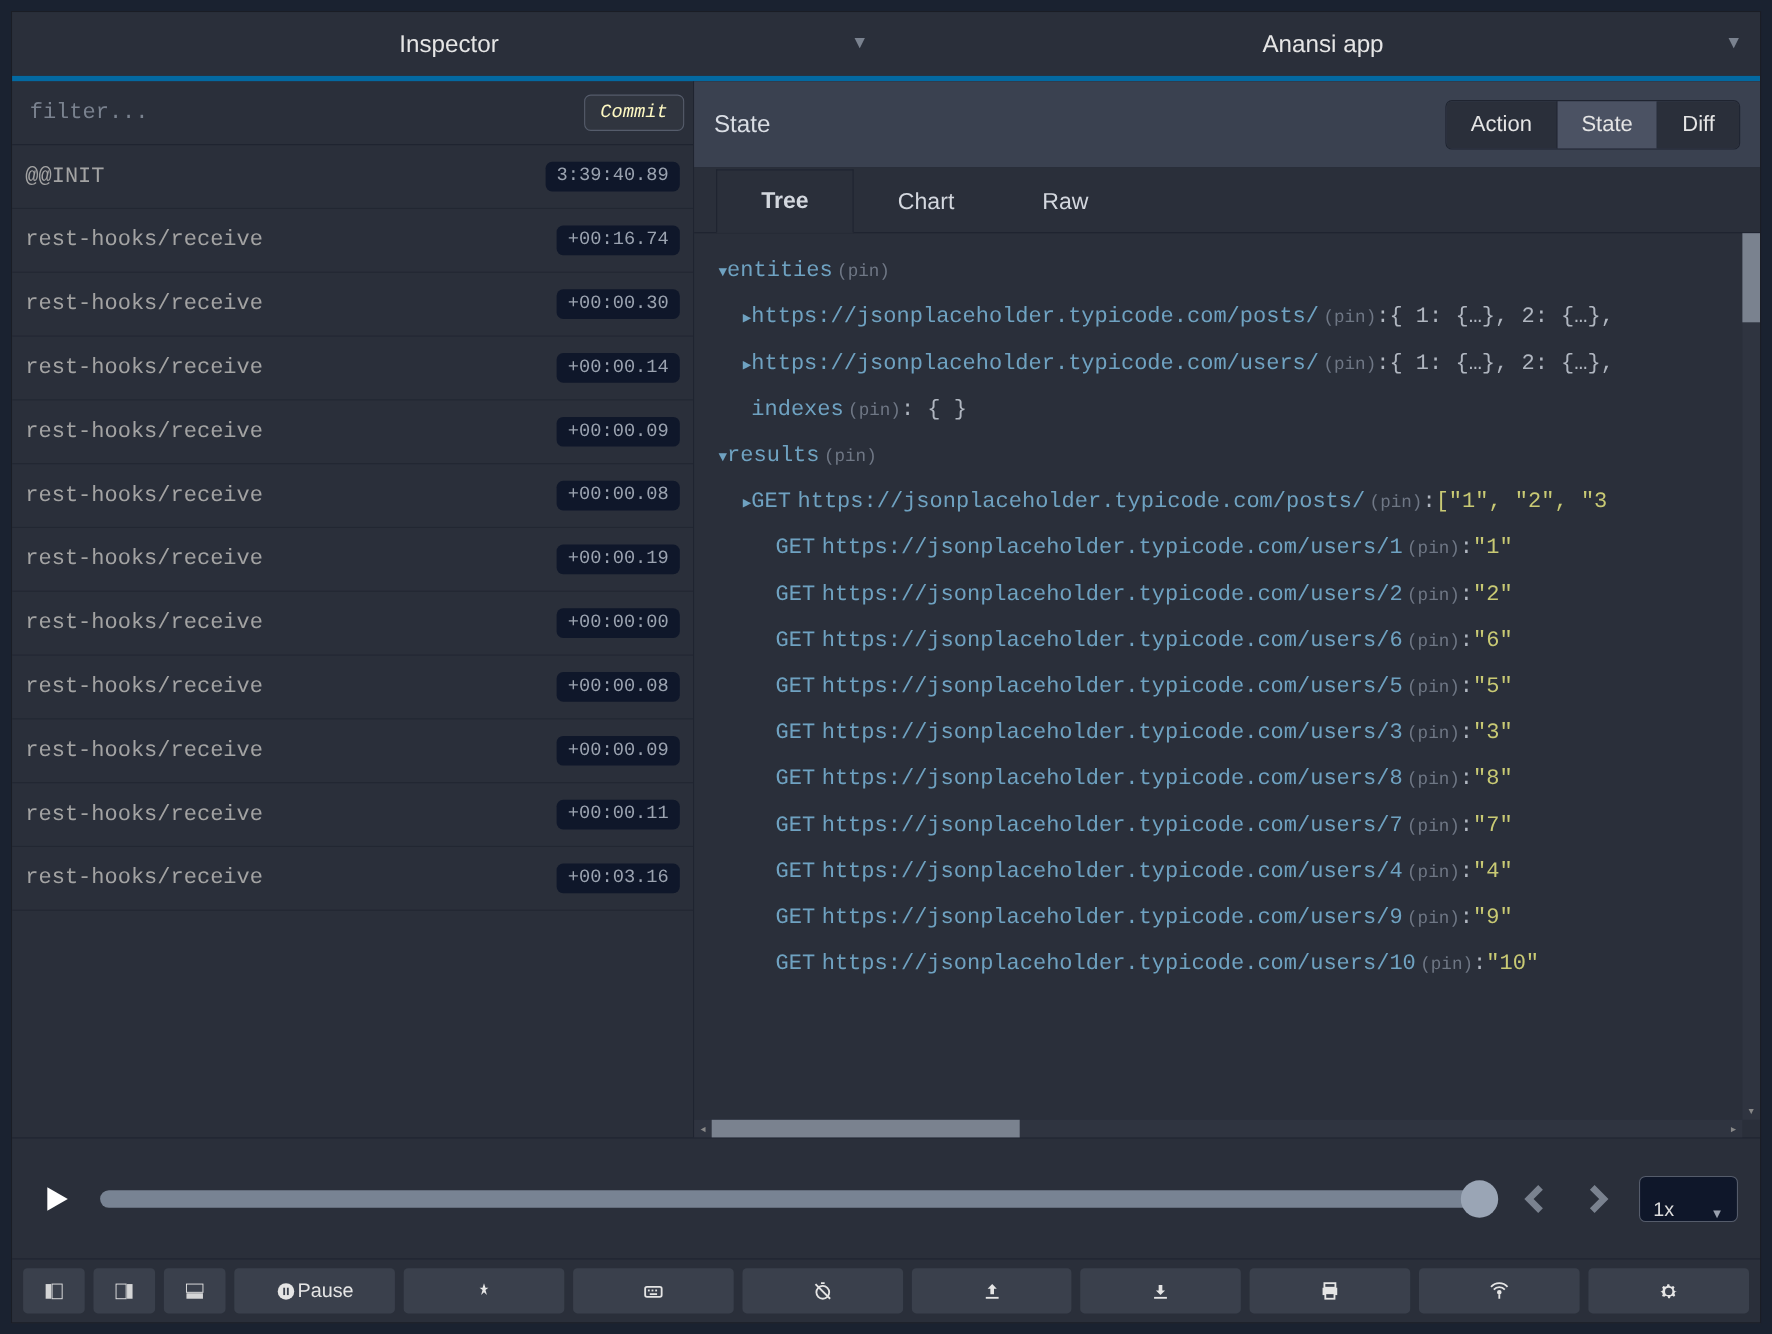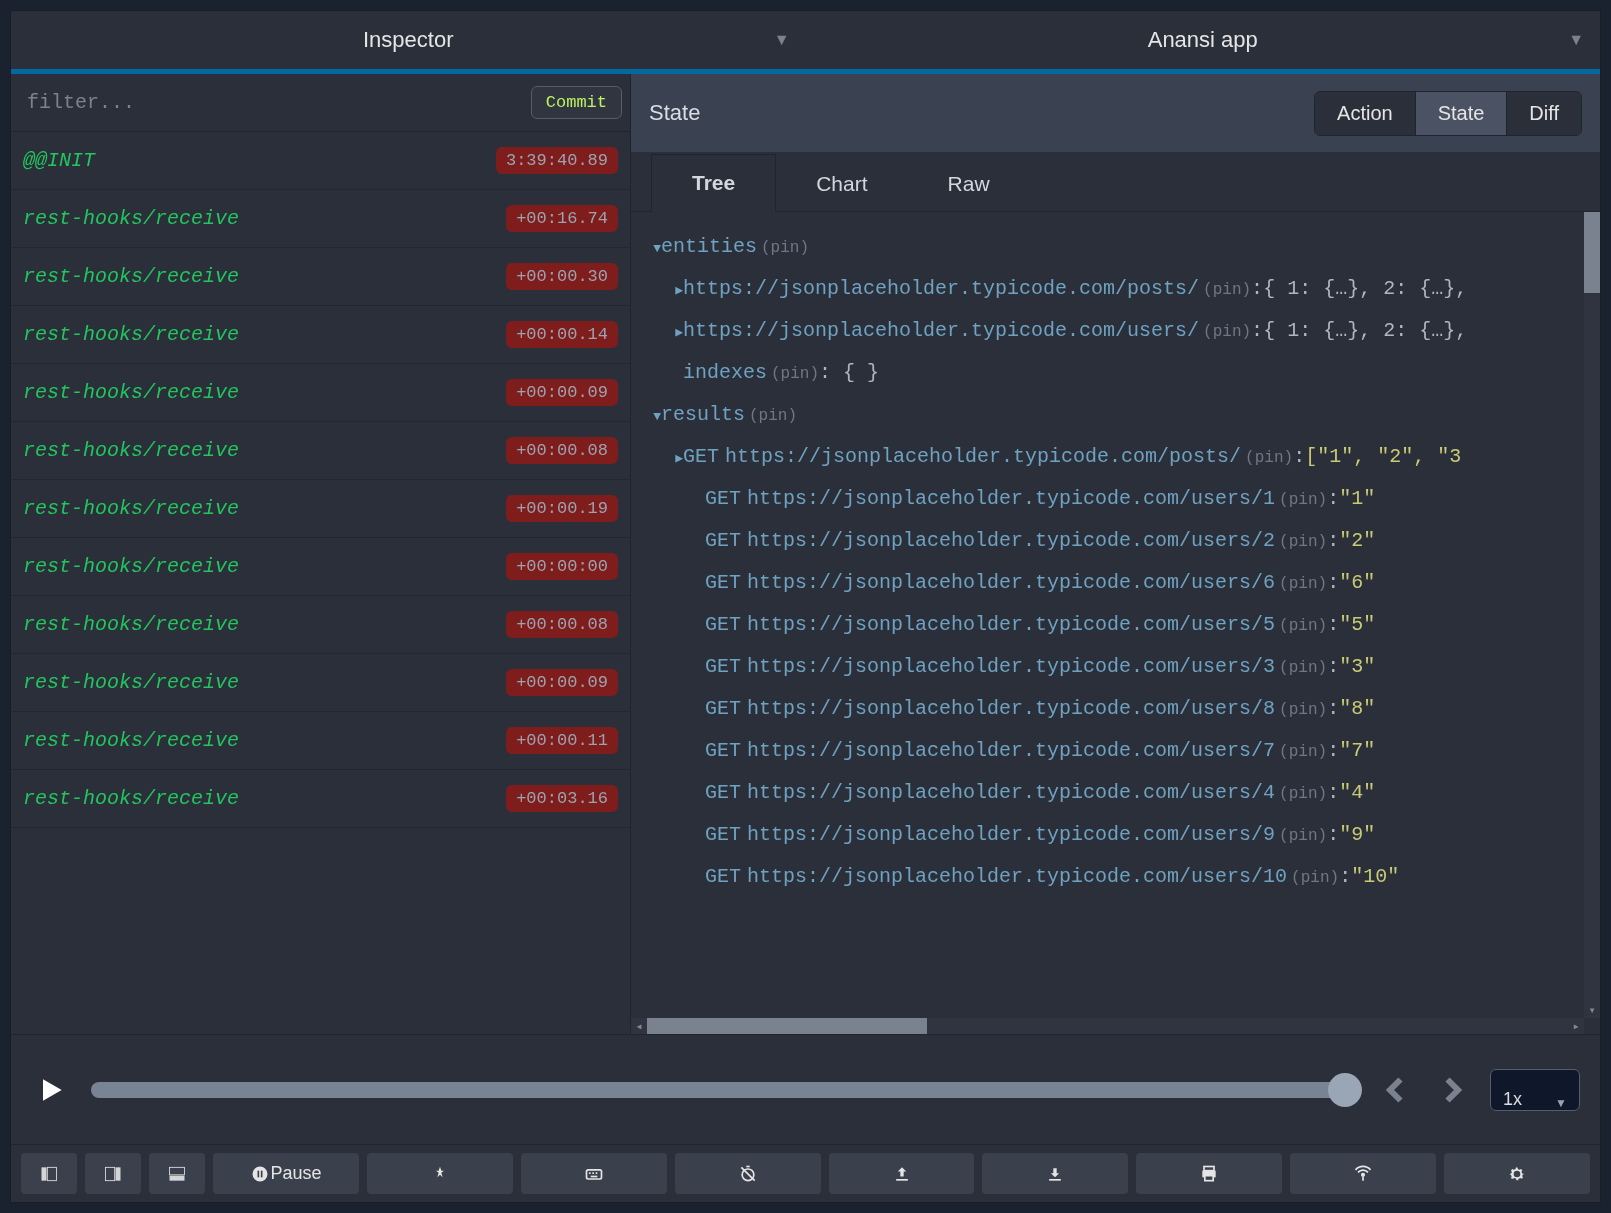--- a/index.html
+++ b/index.html
@@ -72,46 +72,46 @@
     color: #aaa;
     font-family: inherit;
     font-size: 20px;
     padding: 6px 8px;
   }
   .filter-input::placeholder { color: #7a828f; }
   .commit-btn {
     background: #30353f;
     border: 1px solid #555c6b;
     border-radius: 6px;
-    color: #bef264;
+    color: #fef9c3;
     font-family: inherit;
     font-size: 17px;
     padding: 6px 14px;
     cursor: pointer;
+    font-style: italic;
   }
   .action-list {
     flex: 1;
     overflow: auto;
   }
   .action-row {
     height: 58px;
     display: flex;
     align-items: center;
     justify-content: space-between;
     padding: 0 12px;
     border-bottom: 1px solid #222732;
     cursor: pointer;
   }
   .action-row .action-name {
-    color: #22c55e;
+    color: #a3a3a3;
     font-size: 20px;
-    font-style: italic;
   }
   .action-row .action-time {
-    background: #7f1d1d;
+    background: #0f172a;
     border-radius: 6px;
     padding: 4px 10px;
     color: #9ba3b0;
     font-size: 17px;
   }
   
   .right-panel {
     flex: 1;
     background: #2a2f3a;
     display: flex;

